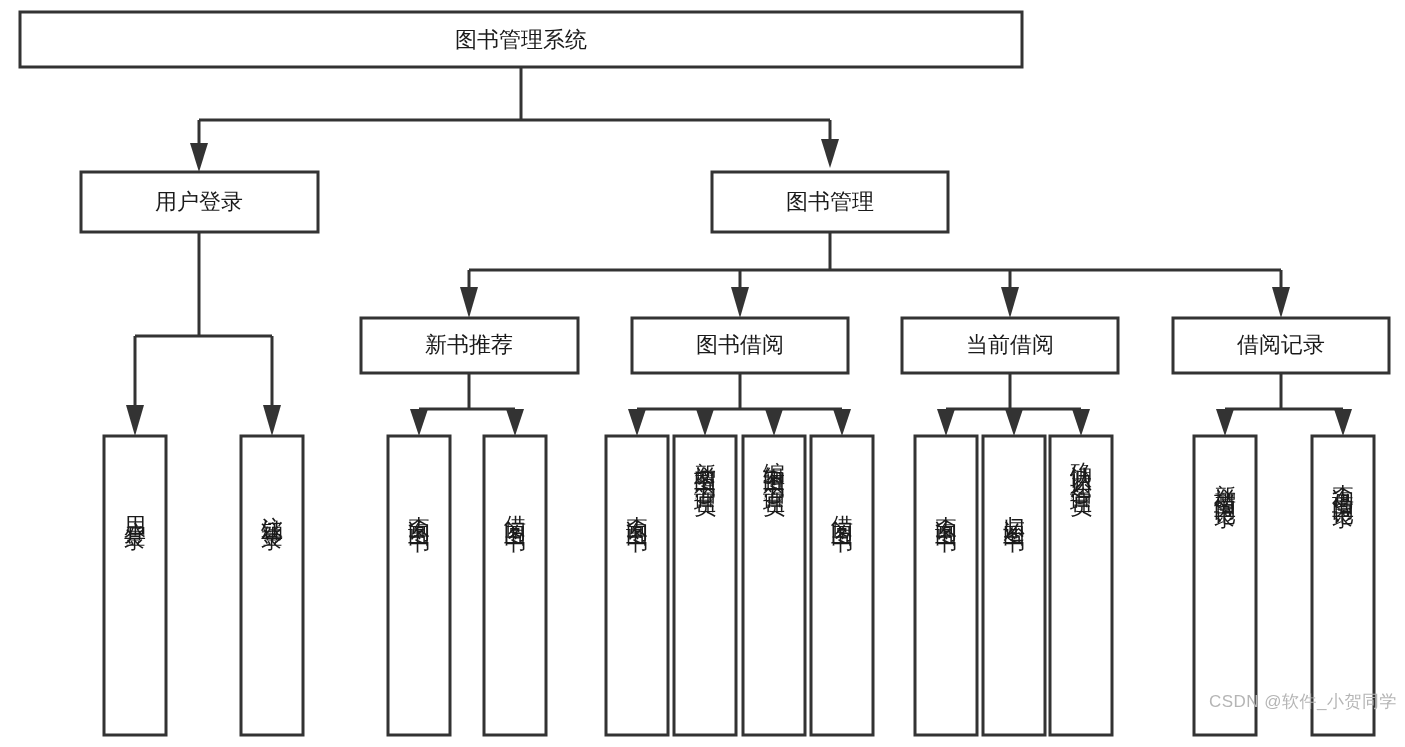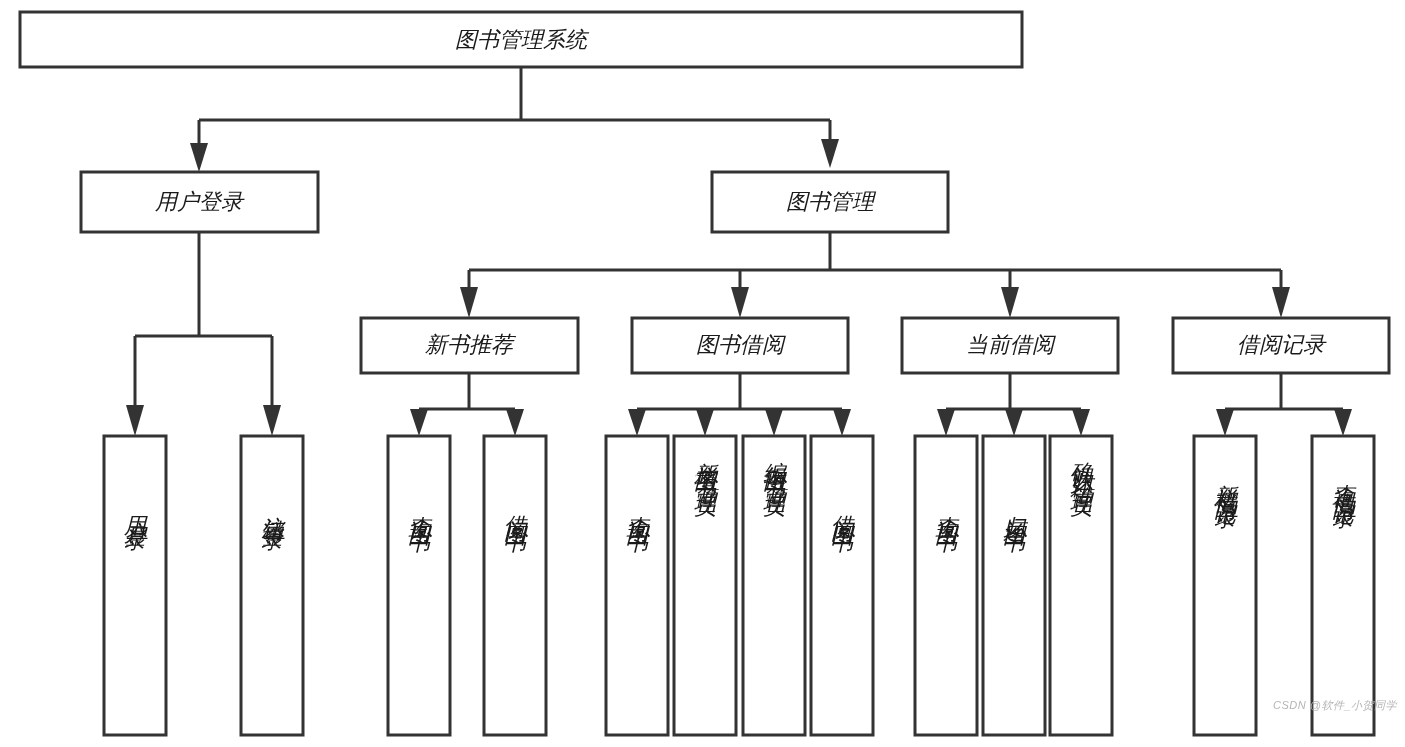--- a/index.html
+++ b/index.html
@@ -12,21 +12,20 @@
     height: 747px;
     font-family: "Liberation Sans", "DejaVu Sans", sans-serif;
     overflow: hidden;
     position: relative;
   }
   #diagram-root {
     position: relative;
     width: 1405px;
     height: 719px;
     background: #ffffff;
-    font-style: italic;
   }
   svg.diagram-canvas {
     position: absolute;
     left: 0;
     top: 0;
     width: 1405px;
     height: 747px;
     display: block;
   }
   .node-box {
@@ -65,21 +64,21 @@
     display: flex;
     align-items: flex-start;
     justify-content: center;
     pointer-events: none;
   }
   .watermark {
     position: absolute;
     right: 8px;
     bottom: 6px;
     font-family: "Liberation Sans", "DejaVu Sans", sans-serif;
-    font-size: 11px;
+    font-size: 17px;
     color: #b5b5b5;
     letter-spacing: 0.5px;
     white-space: nowrap;
   }
 </style>
 </head>
 <body>
 
 <div id="diagram-root">
 

